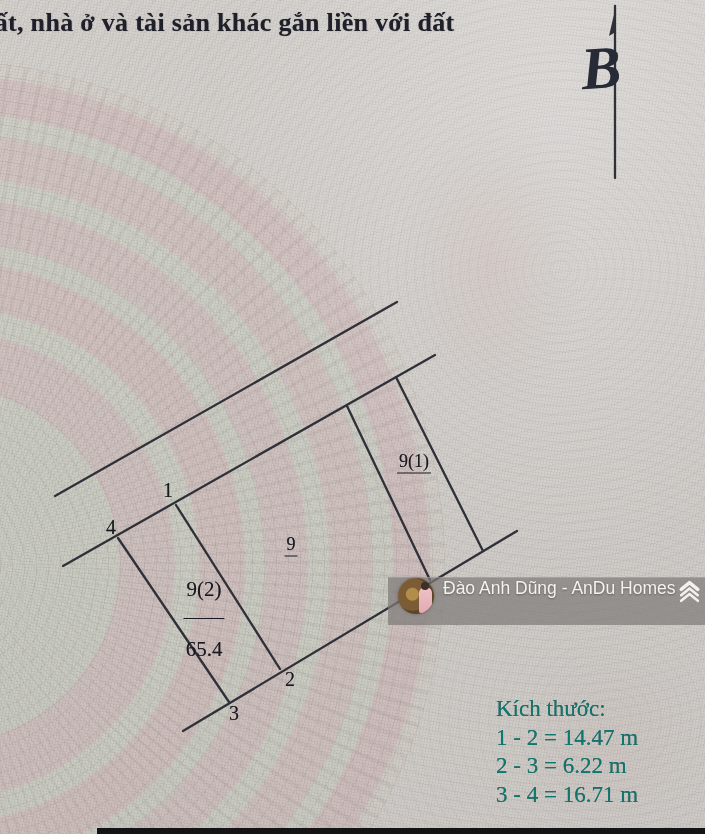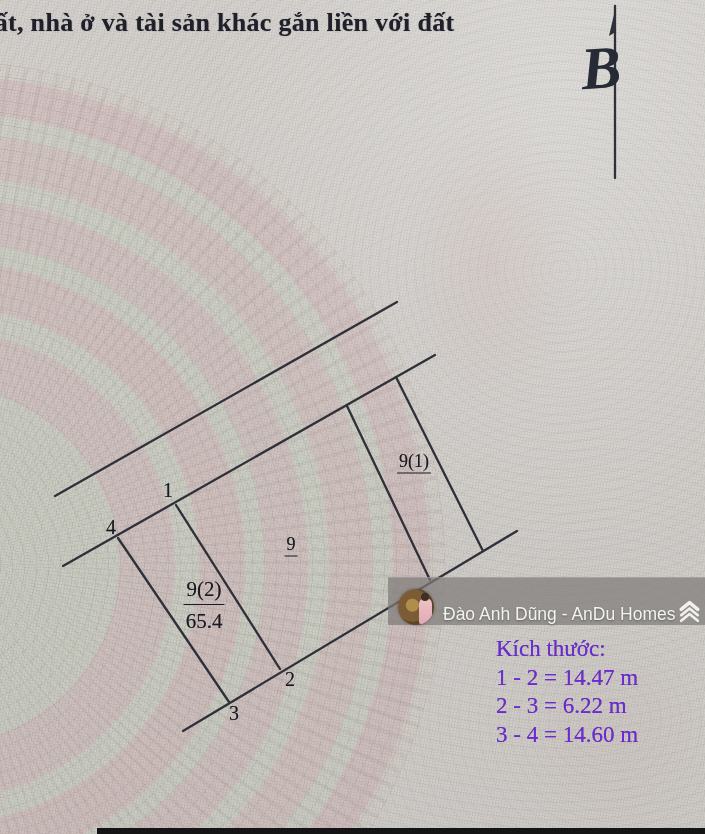--- a/index.html
+++ b/index.html
@@ -60,27 +60,27 @@
     font:20px "Liberation Serif","DejaVu Serif",serif;color:#1a1a22;
     text-shadow:0 0 0.6px rgba(26,26,34,0.5);
   }
   .parcel{font-size:18px;}
   .lbl.u{border-bottom:1.7px solid #1a1a22;padding:0 2px 1px;}
   .frac{
     position:absolute;transform:translateX(-50%);text-align:center;line-height:1.05;
     font:21px "Liberation Serif","DejaVu Serif",serif;color:#1a1a22;
     text-shadow:0 0 0.6px rgba(26,26,34,0.5);
   }
-  .frac .u{display:inline-block;border-bottom:1.8px solid #1a1a22;padding:0 3px 2px;margin-bottom:4px;}
+  .frac .u{display:inline-block;border-bottom:1.8px solid #1a1a22;padding:0 3px 16px;margin-bottom:18px;}
   
   .watermark{
     position:absolute;left:388px;top:577px;width:317px;height:47px;
     background:rgba(126,124,120,0.72);
     border-top:1px solid rgba(255,255,255,0.16);
-    display:flex;align-items:flex-end;
+    display:flex;align-items:flex-start;
   }
   .avatar{
     position:relative;margin-left:10px;width:36px;height:36px;border-radius:50%;
     overflow:hidden;flex:0 0 auto;
     background:radial-gradient(circle at 40% 45%, #b08d4a 0 6px, #7c5c35 7px 16px, #5d4426 17px);
     box-shadow:0 0 3px rgba(0,0,0,0.35);
   }
   .av-person{
     position:absolute;right:2px;top:9px;width:13px;height:26px;border-radius:6px 6px 2px 2px;
     background:linear-gradient(to bottom,#eec3c8,#e2aab4);
@@ -91,22 +91,22 @@
   }
   .wm-text{
     margin-left:9px;white-space:nowrap;
     font:17.5px "Liberation Sans","DejaVu Sans",sans-serif;color:#f4f3f0;
     text-shadow:0 1px 2px rgba(40,40,40,0.45);
   }
   .brand{margin-left:auto;margin-right:9px;flex:0 0 auto;}
   .brand path{fill:none;stroke:#f2f1ee;stroke-linecap:round;stroke-linejoin:round;}
   
   .dims{
-    position:absolute;left:496px;top:635px;
-    font:23px "Liberation Serif","DejaVu Serif",serif;color:#6d28d9;
+    position:absolute;left:496px;top:695px;
+    font:23px "Liberation Serif","DejaVu Serif",serif;color:#0f766e;
     line-height:28.6px;white-space:nowrap;
     text-shadow:0 0 0.6px rgba(23,23,28,0.5);
   }
   
   .bottom-bar{position:absolute;left:97px;top:828px;width:608px;height:6px;background:#141414;}
 </style>
 </head>
 <body>
 
 <div class="stage">
@@ -158,17 +158,17 @@
       <path d="M5,11 L13,4.5 L21,11" stroke-width="3.4"></path>
       <path d="M5,16.5 L13,10 L21,16.5" stroke-width="2.5"></path>
       <path d="M5,22 L13,15.5 L21,22" stroke-width="2.5"></path>
     </svg>
   </div>
 
   <div class="dims">
     <div>Kích thước:</div>
     <div>1 - 2 = 14.47 m</div>
     <div>2 - 3 = 6.22 m</div>
-    <div>3 - 4 = 14.60 m</div>
+    <div>3 - 4 = 16.71 m</div>
   </div>
 
   <div class="bottom-bar"></div>
 </div>
 
 </body></html>

